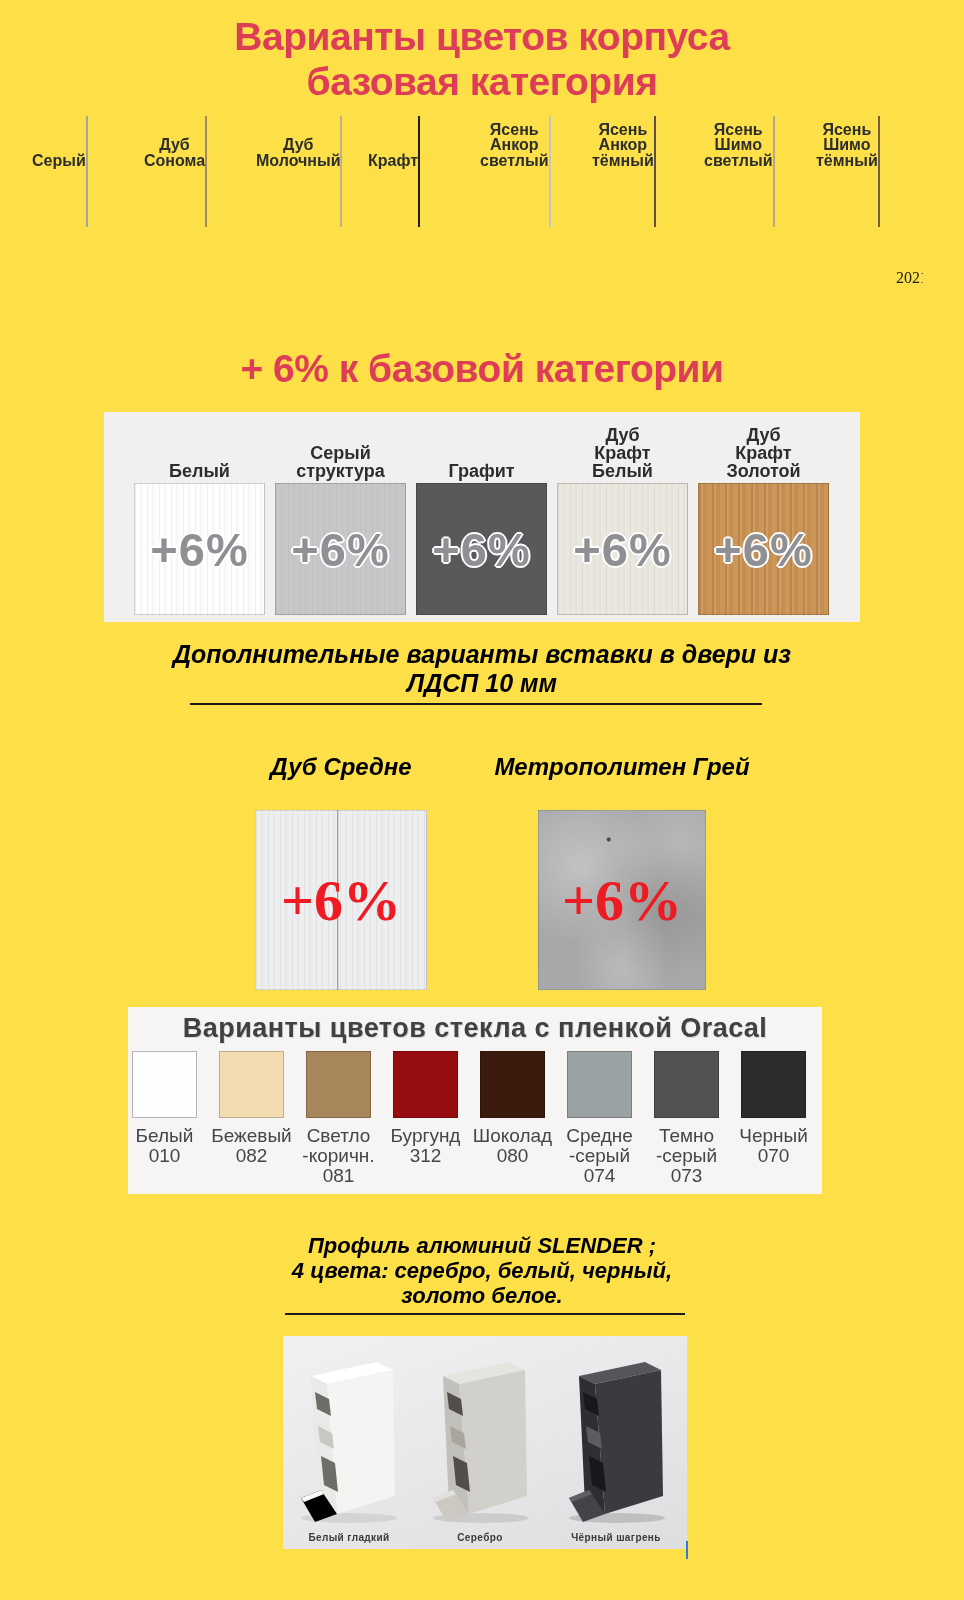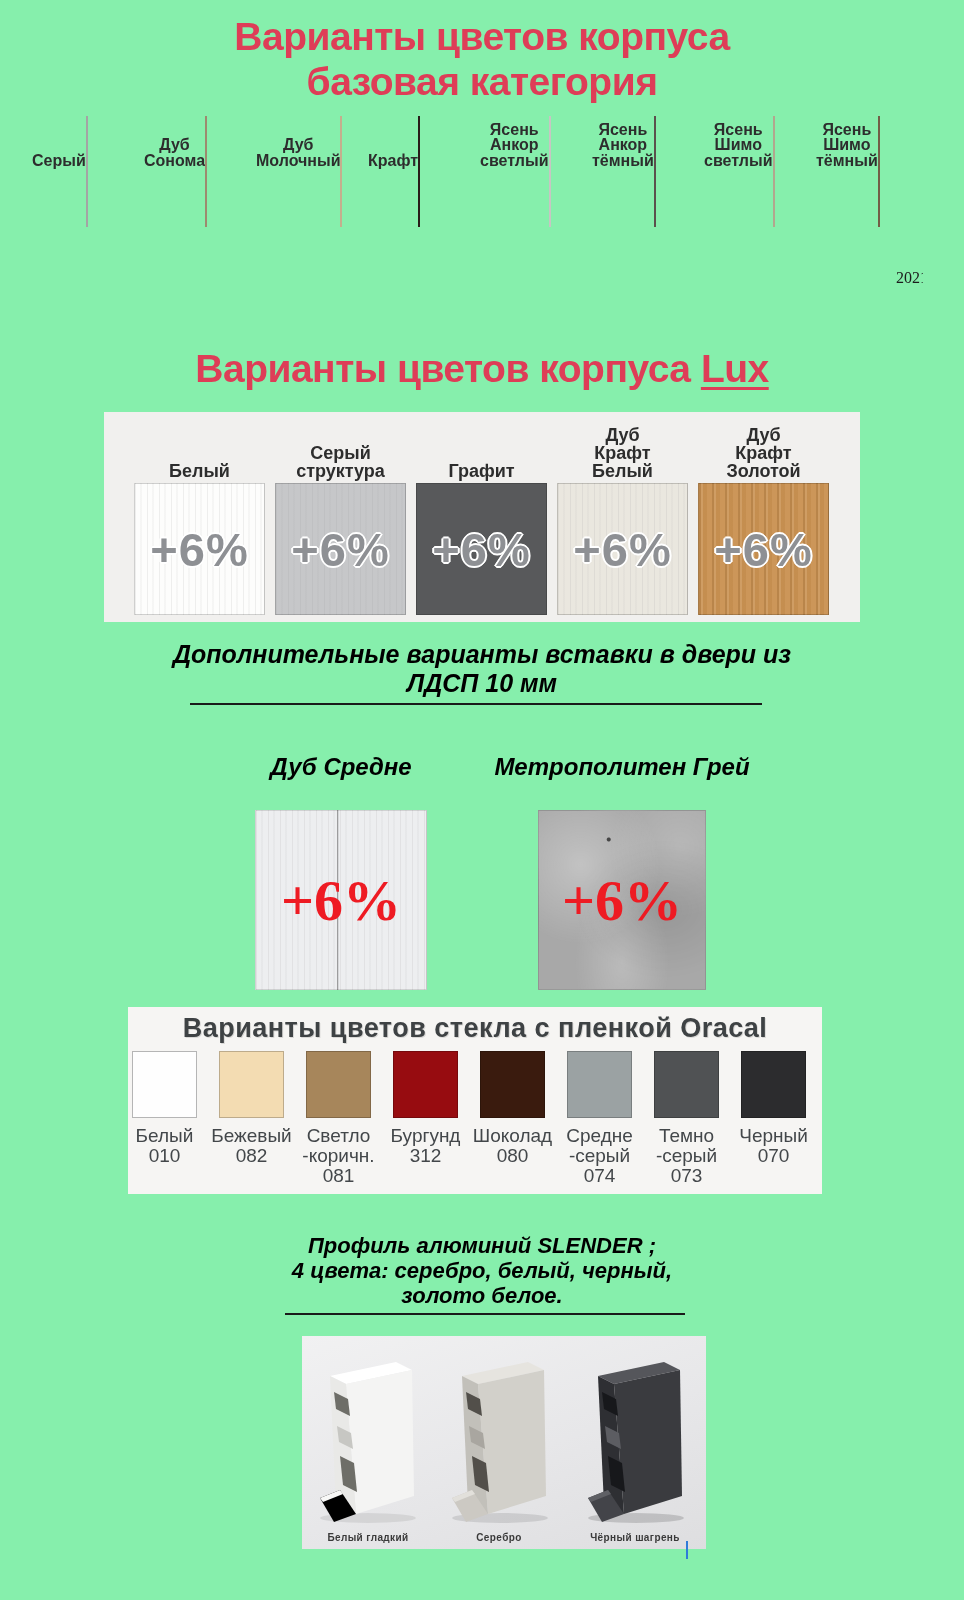--- a/index.html
+++ b/index.html
@@ -1,16 +1,16 @@
 <!DOCTYPE html>
 <html><head>
 <meta charset="utf-8">
 <style>
   html,body{margin:0;padding:0;background:#ffffff;}
-  .page{position:relative;width:964px;height:1600px;background:#86efac;overflow:hidden;
+  .page{position:relative;width:964px;height:1600px;background:#fde047;overflow:hidden;
         font-family:"Liberation Sans",sans-serif;}
 
   
   .big-title{position:absolute;left:0;width:964px;text-align:center;
              font-weight:bold;font-size:39px;line-height:45px;white-space:pre-line;letter-spacing:-0.5px;}
   #title1{top:14px;}
   #title2{top:301px;}
   .lux-underline{text-decoration:underline;text-decoration-thickness:3px;text-underline-offset:5px;}
 
   
@@ -69,21 +69,21 @@
   .oracal-row .osw{width:65px;height:67px;border:1px solid rgba(0,0,0,0.22);box-sizing:border-box;flex:0 0 auto;}
   .oracal-labels{position:absolute;left:4px;top:119px;display:flex;gap:22px;}
   .olbl{width:65px;flex:0 0 auto;display:flex;justify-content:center;}
   .olbl span{width:max-content;text-align:center;white-space:pre-line;font-size:19px;line-height:20px;color:#43474a;}
 
   
   .profile-heading{position:absolute;left:0;top:1233px;width:964px;text-align:center;color:#000;
                    font-weight:bold;font-style:italic;font-size:22px;line-height:25px;white-space:pre-line;}
   #profile-rule{left:285px;top:1313px;width:400px;}
   .profile-photo{position:absolute;left:283px;top:1336px;width:404px;height:213px;
-                 background:linear-gradient(160deg,#f1f1f2 0%,#e7e7e9 55%,#dedee0 100%);margin-left:19px;}
+                 background:linear-gradient(160deg,#f1f1f2 0%,#e7e7e9 55%,#dedee0 100%);}
   .profile-svg{position:absolute;top:14px;}
   #prof-white{left:8px;}
   #prof-silver{left:140px;}
   #prof-black{left:276px;}
   .photo-lbl{position:absolute;top:196px;text-align:center;font-weight:bold;font-size:10px;color:#3a3a3a;letter-spacing:0.4px;}
   #photo-lbl-1{left:0px;width:132px;}
   #photo-lbl-2{left:132px;width:130px;}
   #photo-lbl-3{left:262px;width:142px;}
   .caret{position:absolute;left:686px;top:1541px;width:2px;height:18px;background:#2f7bd9;}
 </style>
@@ -136,21 +136,20 @@
       <div class="lbl">Ясень
 Шимо
 тёмный</div>
       <div class="sw gr-v" style="background-color: rgb(141, 115, 86);"></div>
     </div>
   </div>
 
   <div class="watermark">2021</div>
 
   <div id="title2" class="big-title" style="color: rgb(222, 61, 87);">
-    <div><span>Варианты цветов корпуса </span><span class="lux-underline">Lux</span></div>
     <div>+ 6% к базовой категории</div>
   </div>
 
   <div class="lux-panel" style="background-color: rgb(241, 240, 238);">
     <div class="lux-row">
       <div class="lux-cell">
         <div class="lbl">Белый</div>
         <div class="sw gr-v-light" style="background-color: rgb(253, 253, 252);">
           <div class="badge6">+6%</div>
         </div>

